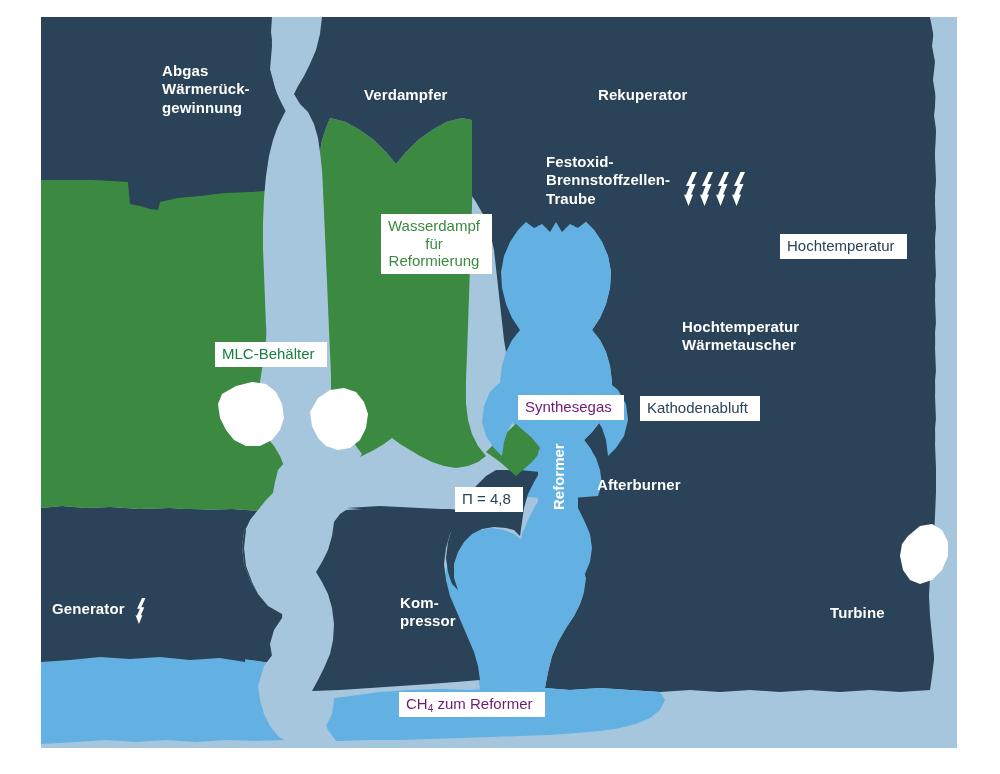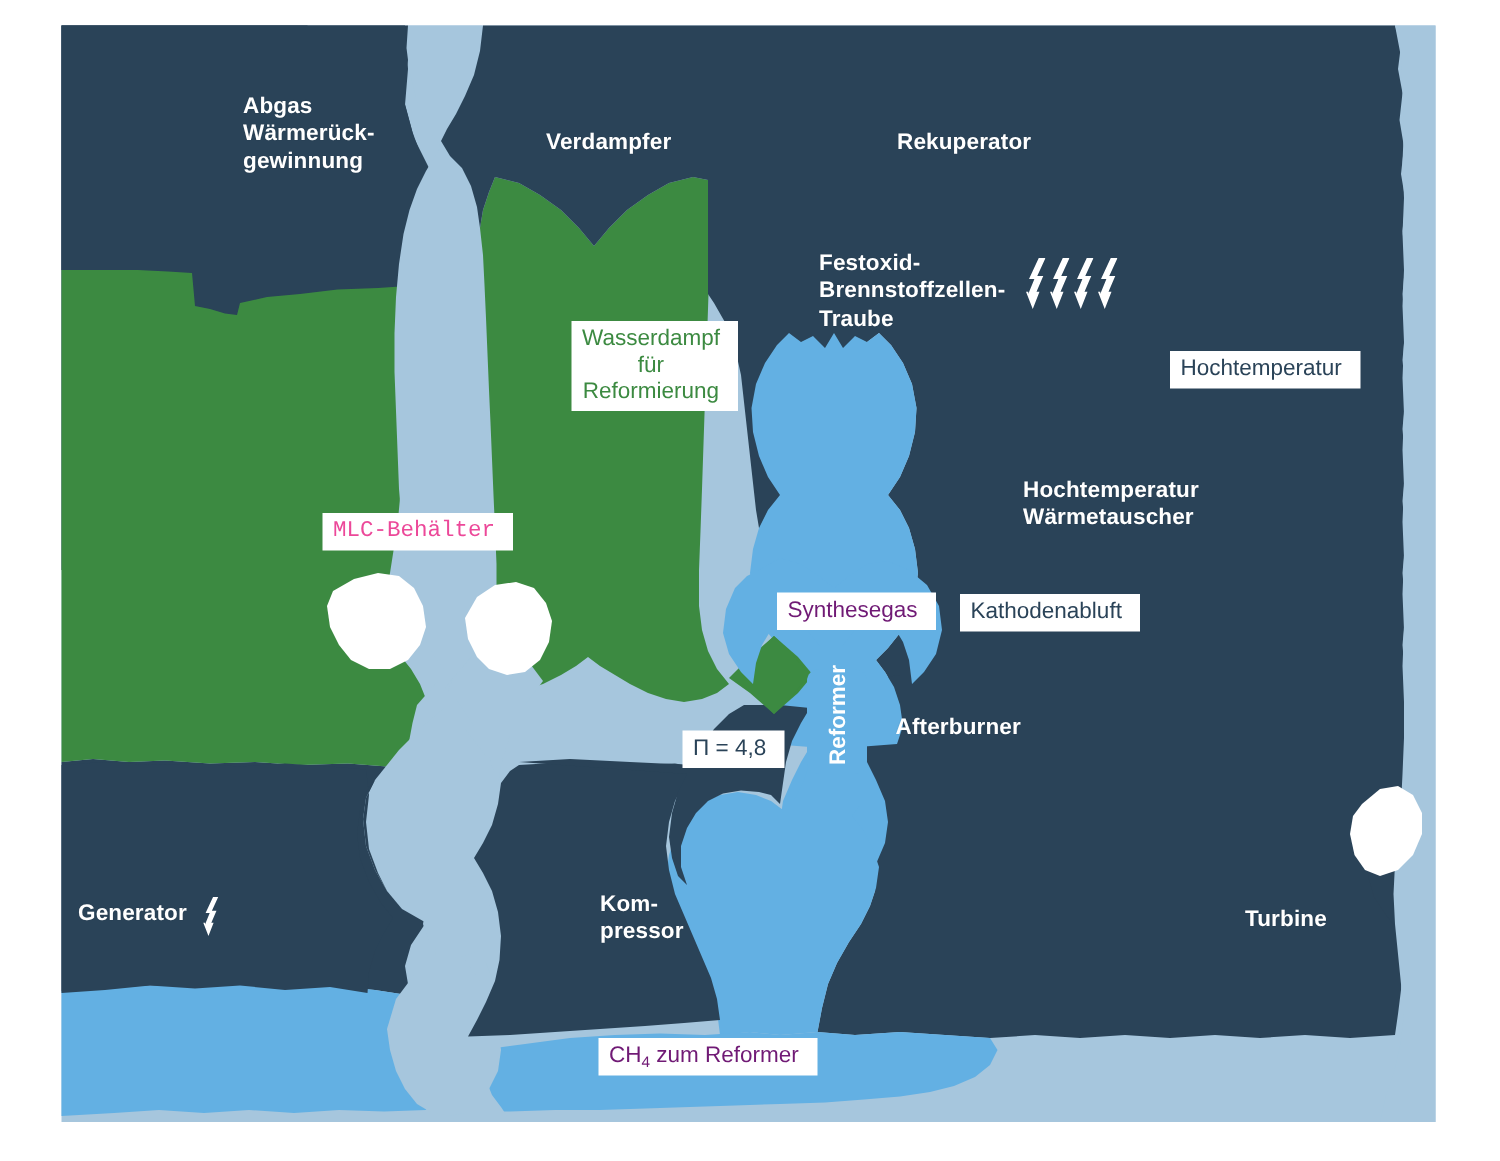--- a/index.html
+++ b/index.html
@@ -43,21 +43,21 @@
   .lbl-box {
     background: #ffffff;
     font-size: 15px;
     font-weight: normal;
     padding: 3px 12px 4px 7px;
     line-height: 1.18;
     text-align: center;
   }
   .lbl-box-green { color: #3c8a41; }
   .lbl-box-blue  { color: #701a75; }
-  .lbl-box-pale  { color: #ec4899; font-family: Liberation Mono, monospace; }
+  .lbl-box-pale  { color: #15803d; }
   .lbl-box-navy  { color: #2a4358; }
   .lbl-vert {
     color: #ffffff;
     font-weight: bold;
     font-size: 15px;
     writing-mode: vertical-rl;
     transform: rotate(180deg);
     text-align: center;
   }
   .bolt-row {
@@ -408,21 +408,21 @@
   </svg>
 
   <div class="lbl lbl-dark" style="left:162px; top:62px; text-align:left;">Abgas
 Wärmerück-
 gewinnung</div>
 
   <div class="lbl lbl-dark" style="left:364px; top:86px;">Verdampfer</div>
 
   <div class="lbl lbl-dark" style="left:598px; top:86px;">Rekuperator</div>
 
-  <div class="lbl lbl-dark" style="left:546px; top:167px; text-align:left;">Festoxid-
+  <div class="lbl lbl-dark" style="left:546px; top:153px; text-align:left;">Festoxid-
 Brennstoffzellen-
 Traube</div>
 
   <div class="bolt-row" style="left:684px; top:172px;">
     <svg width="13" height="34" viewBox="0 0 13 34">
       <path d="M8.5 0 L2 14 L5.6 14 L1.5 24 L1.5 22.5 L0 22.5 L4.5 34 L9 22.5 L7 22.5 L11.5 12 L7.5 12 L13 0 Z" fill="#ffffff"></path>
     </svg>
     <svg width="13" height="34" viewBox="0 0 13 34">
       <path d="M8.5 0 L2 14 L5.6 14 L1.5 24 L1.5 22.5 L0 22.5 L4.5 34 L9 22.5 L7 22.5 L11.5 12 L7.5 12 L13 0 Z" fill="#ffffff"></path>
     </svg>

